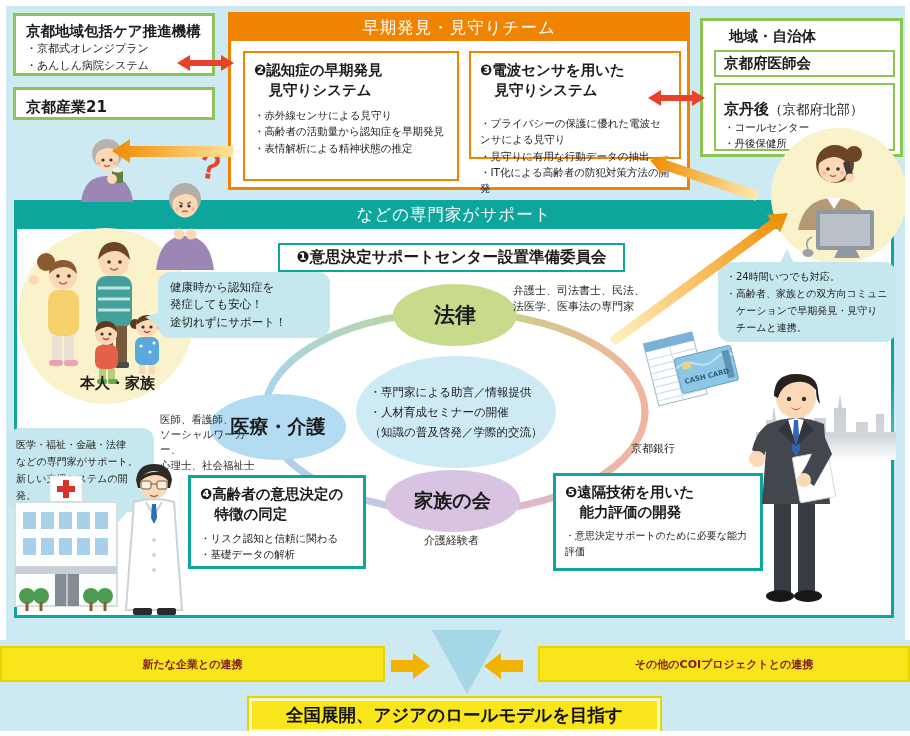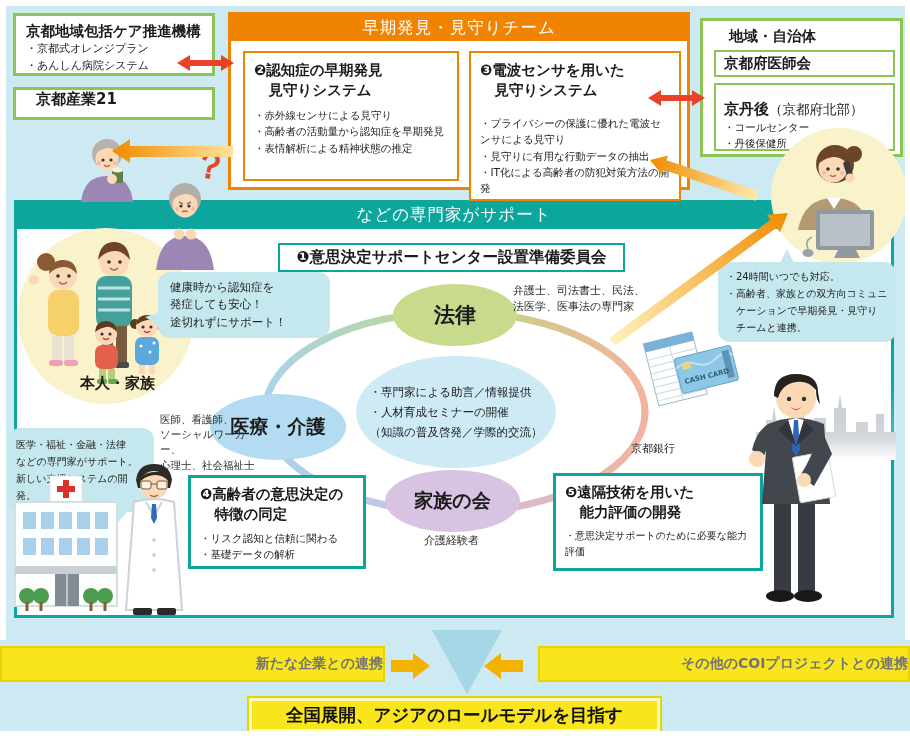--- a/index.html
+++ b/index.html
@@ -29,21 +29,21 @@
   
   .bubble{position:absolute;background:#c5e7ee;border-radius:12px;color:#222}
   .bubble::after{content:"";position:absolute;width:0;height:0;border-style:solid}
   .family-b{padding:7px 12px;font-size:11.5px;line-height:1.5}
   .family-b::after{left:-13px;bottom:12px;border-width:4px 14px 9px 0;border-color:transparent #c5e7ee transparent transparent}
   .doctor-b{padding:8px 8px;font-size:10px;line-height:1.7}
   .doctor-b::after{right:26px;bottom:-14px;border-width:15px 13px 0 3px;border-color:#c5e7ee transparent transparent transparent}
   .operator-b{padding:6px 8px;font-size:10px;line-height:1.7}
   .operator-b::after{left:62px;top:-13px;border-width:0 7px 14px 7px;border-color:transparent transparent #c5e7ee transparent}
   
-  .ybar{background:#f9e51c;border:2px solid #e9d400;display:flex;align-items:center;justify-content:flex-end;font-weight:bold;font-size:14px;color:#737373}
+  .ybar{background:#f9e51c;border:2px solid #e9d400;display:flex;align-items:center;justify-content:center;font-weight:bold;font-size:11px;color:#7f1d1d}
   .goal{background:#f9e51c;border:2px solid #e9d400;box-shadow:inset 0 0 0 3px rgba(255,255,255,.75);display:flex;align-items:center;justify-content:center;font-weight:bold;font-size:17.5px;color:#111}
   .wstrip{background:#fff}
   .qmark{font-size:36px;font-weight:bold;color:#e8432a;transform:rotate(10deg)}
   .plabel{font-weight:bold;font-size:15px}
 </style>
 </head>
 <body>
 
 <div id="canvas">
 
@@ -321,39 +321,39 @@
     <div class="band band-orange" style="height:26px;line-height:26px"><span>早期発見・見守りチーム</span></div>
     <div class="abs obox-inner" style="left:12px;top:36px;width:216px;height:130px">
       <div class="num-title">❷認知症の早期発見
 　見守りシステム</div>
       <div class="bullets" style="margin-top:7px">
         <div>・赤外線センサによる見守り</div>
         <div>・高齢者の活動量から認知症を早期発見</div>
         <div>・表情解析による精神状態の推定</div>
       </div>
     </div>
-    <div class="abs obox-inner" style="left:238px;top:36px;width:212px;height:150px">
+    <div class="abs obox-inner" style="left:238px;top:36px;width:212px;height:108px">
       <div class="num-title">❸電波センサを用いた
 　見守りシステム</div>
       <div class="bullets" style="margin-top:15px">
         <div>・プライバシーの保護に優れた電波センサによる見守り</div>
         <div>・見守りに有用な行動データの抽出</div>
         <div>・IT化による高齢者の防犯対策方法の開発</div>
       </div>
     </div>
   </div>
 
   <div class="abs gbox" style="left:13px;top:13px;width:202px;height:63px;padding:6px 10px">
     <div class="btitle">京都地域包括ケア推進機構</div>
     <div class="bullets" style="font-size:11px">
       <div>・京都式オレンジプラン</div>
       <div>・あんしん病院システム</div>
     </div>
   </div>
-  <div class="abs gbox" style="left:13px;top:87px;width:202px;height:33px;display:flex;align-items:flex-start;padding-left:20px">
+  <div class="abs gbox" style="left:13px;top:87px;width:202px;height:33px;display:flex;align-items:flex-end;padding-left:10px">
     <span class="btitle" style="font-size:15px">京都産業21</span>
   </div>
 
   <div class="abs gbox" style="left:700px;top:18px;width:203px;height:139px">
     <div class="btitle" style="padding:6px 26px 0">地域・自治体</div>
     <div class="abs gbox-inner" style="left:11px;top:29px;width:181px;height:27px;display:flex;align-items:center;padding-left:8px">
       <span class="btitle">京都府医師会</span>
     </div>
     <div class="abs gbox-inner" style="left:11px;top:62px;width:181px;height:68px;padding:14px 8px">
       <div><span style="font-weight:bold;font-size:15px">京丹後</span><span style="font-size:13.5px">（京都府北部）</span></div>

